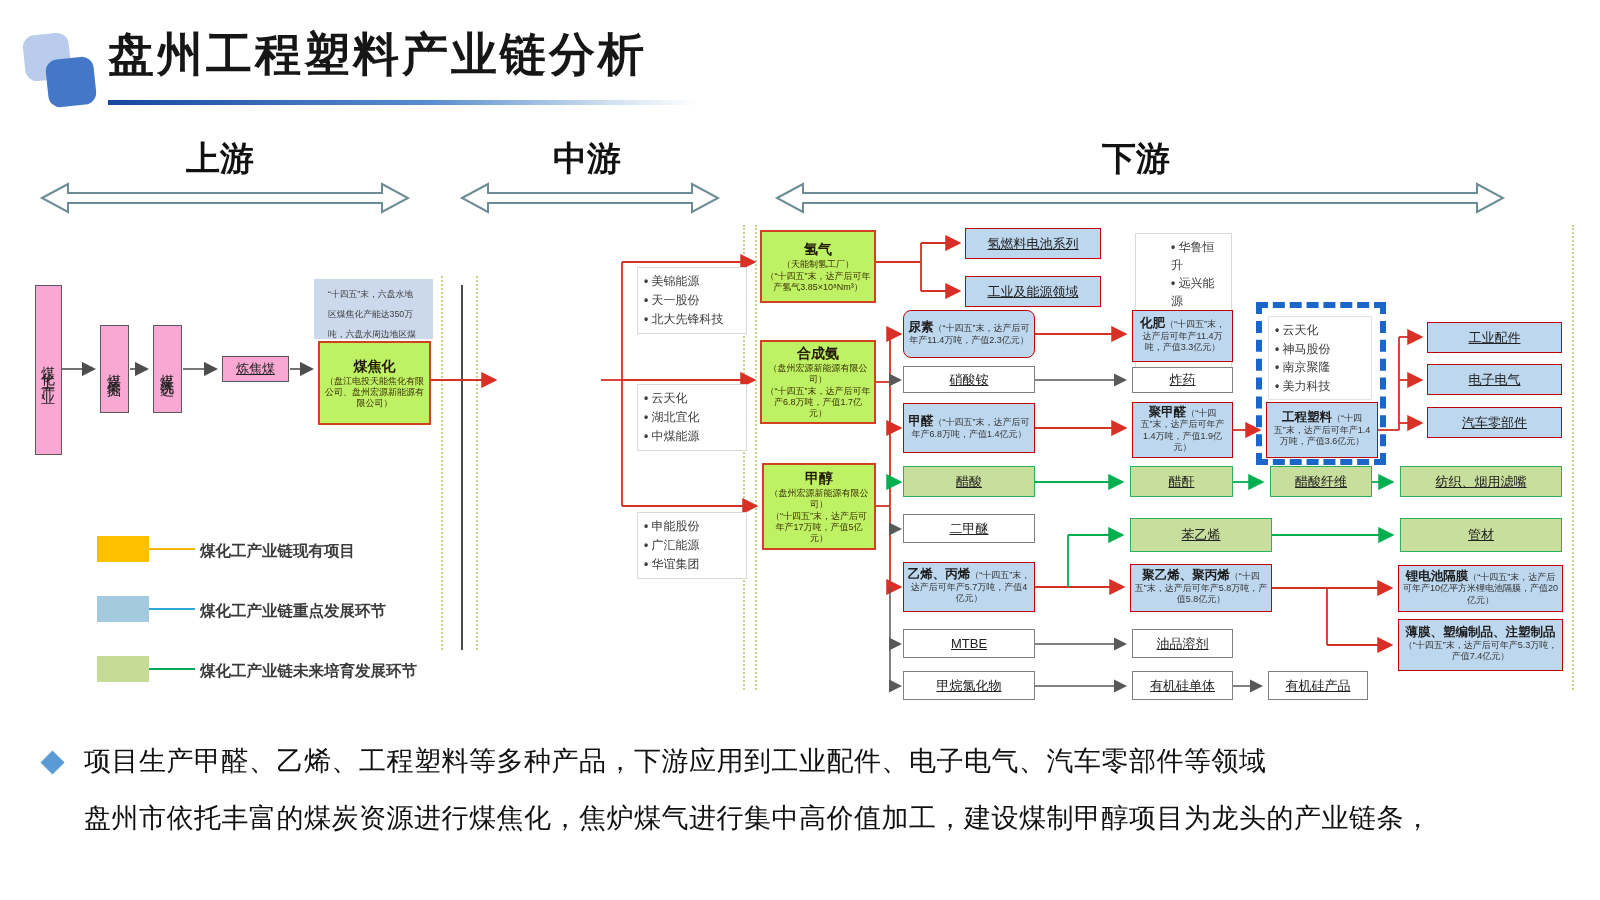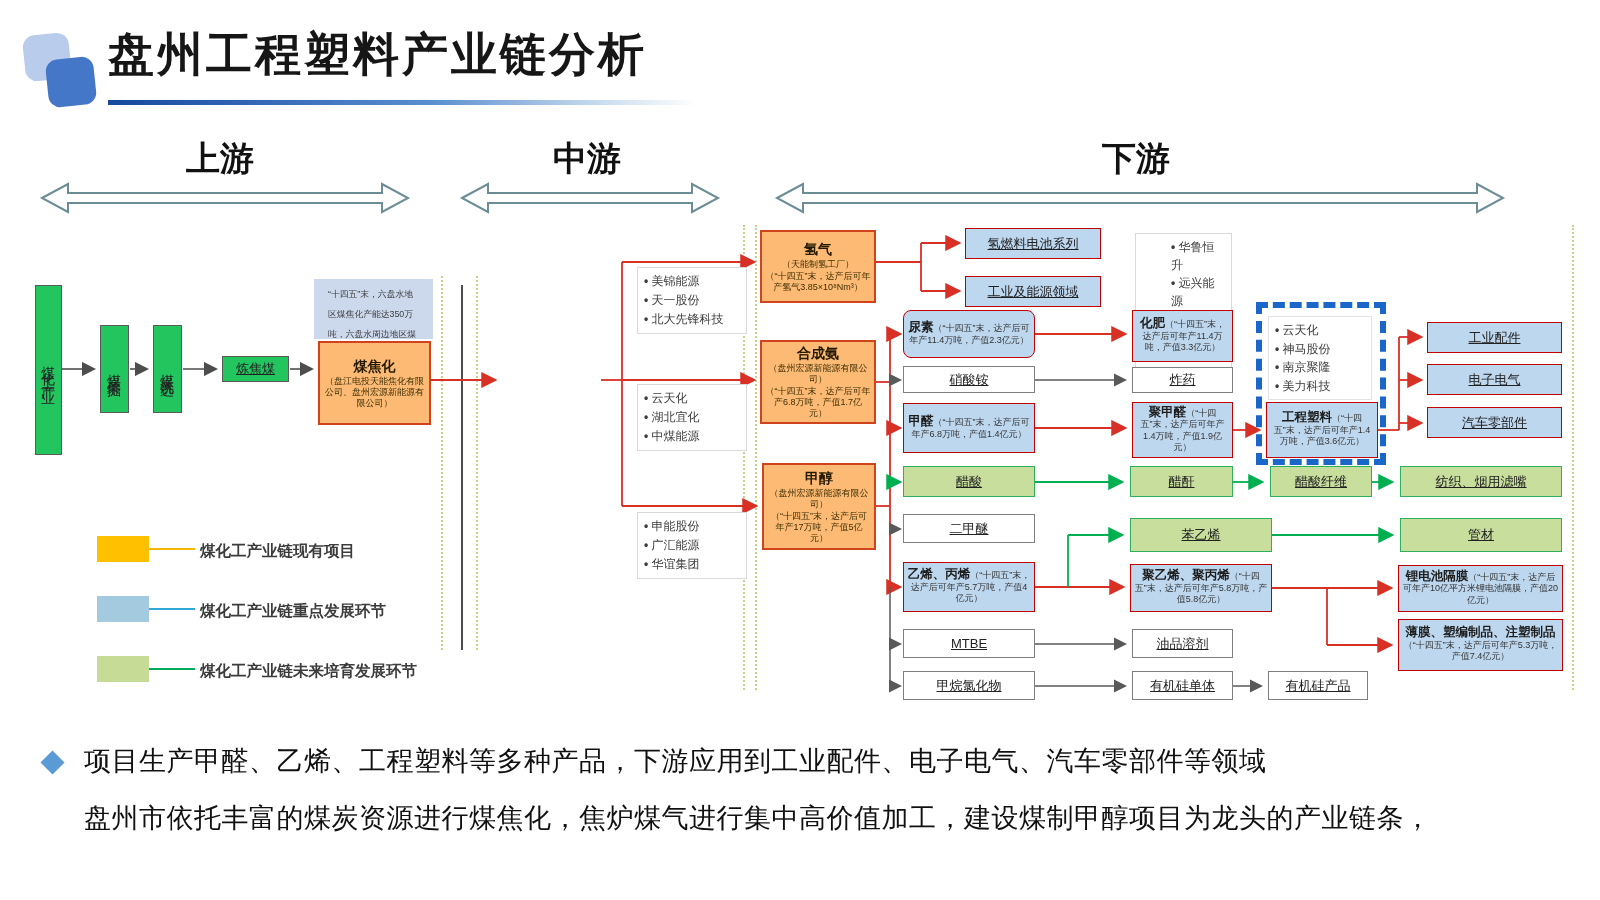--- a/index.html
+++ b/index.html
@@ -15,25 +15,25 @@
   .title-underline{position:absolute;left:108px;top:100px;width:590px;height:5px;
        background:linear-gradient(to right,#17479e,#5a8ed0 55%,#cfe0f0 85%,rgba(255,255,255,0));}
   
   .sec-label{position:absolute;font-size:34px;font-weight:bold;color:#111;}
   
   .dot-sep{position:absolute;width:0;border-left:2px dotted #cdcf86;}
   .solid-sep{position:absolute;width:0;border-left:2.5px solid #4d4d4d;}
   
   .bx{position:absolute;box-sizing:border-box;display:flex;flex-direction:column;
       align-items:center;justify-content:center;text-align:center;padding:2px 3px;}
-  .orange{background:#fdba74;border:2.2px solid #d0431d;}
+  .orange{background:#bef264;border:2.2px solid #d0431d;}
   .blue{background:#BDD7EE;border:1.8px solid #C00000;}
   .green{background:#C8DE9C;border:1.8px solid #2EAF5D;}
   .white{background:#fff;border:1.5px solid #7f7f7f;}
-  .plainlite{background:#22c55e;border:1.5px solid #5a5a5a;}
+  .plainlite{background:#f9a8d4;border:1.5px solid #5a5a5a;}
   .nm{font-size:14px;font-weight:bold;line-height:17px;color:#241a00;}
   .nm2{font-size:13px;font-weight:normal;line-height:16px;color:#222;text-decoration:underline;}
   .ds{font-size:9px;line-height:11px;color:#3c2f05;margin-top:1px;}
   .inl{font-size:9px;line-height:11.5px;color:#333;}
   .inl b{font-size:12.5px;color:#1d1d1d;}
   .vert{writing-mode:vertical-rl;letter-spacing:6px;font-size:14px;color:#222;
         justify-content:center;align-items:center;display:flex;}
   .note{position:absolute;box-sizing:border-box;background:#ccd9ed;color:#3c3c3c;
         font-size:8.8px;line-height:20px;text-align:left;padding:5px 14px;}
   .lst{position:absolute;box-sizing:border-box;background:#fff;border:1px solid #d9d9d9;

